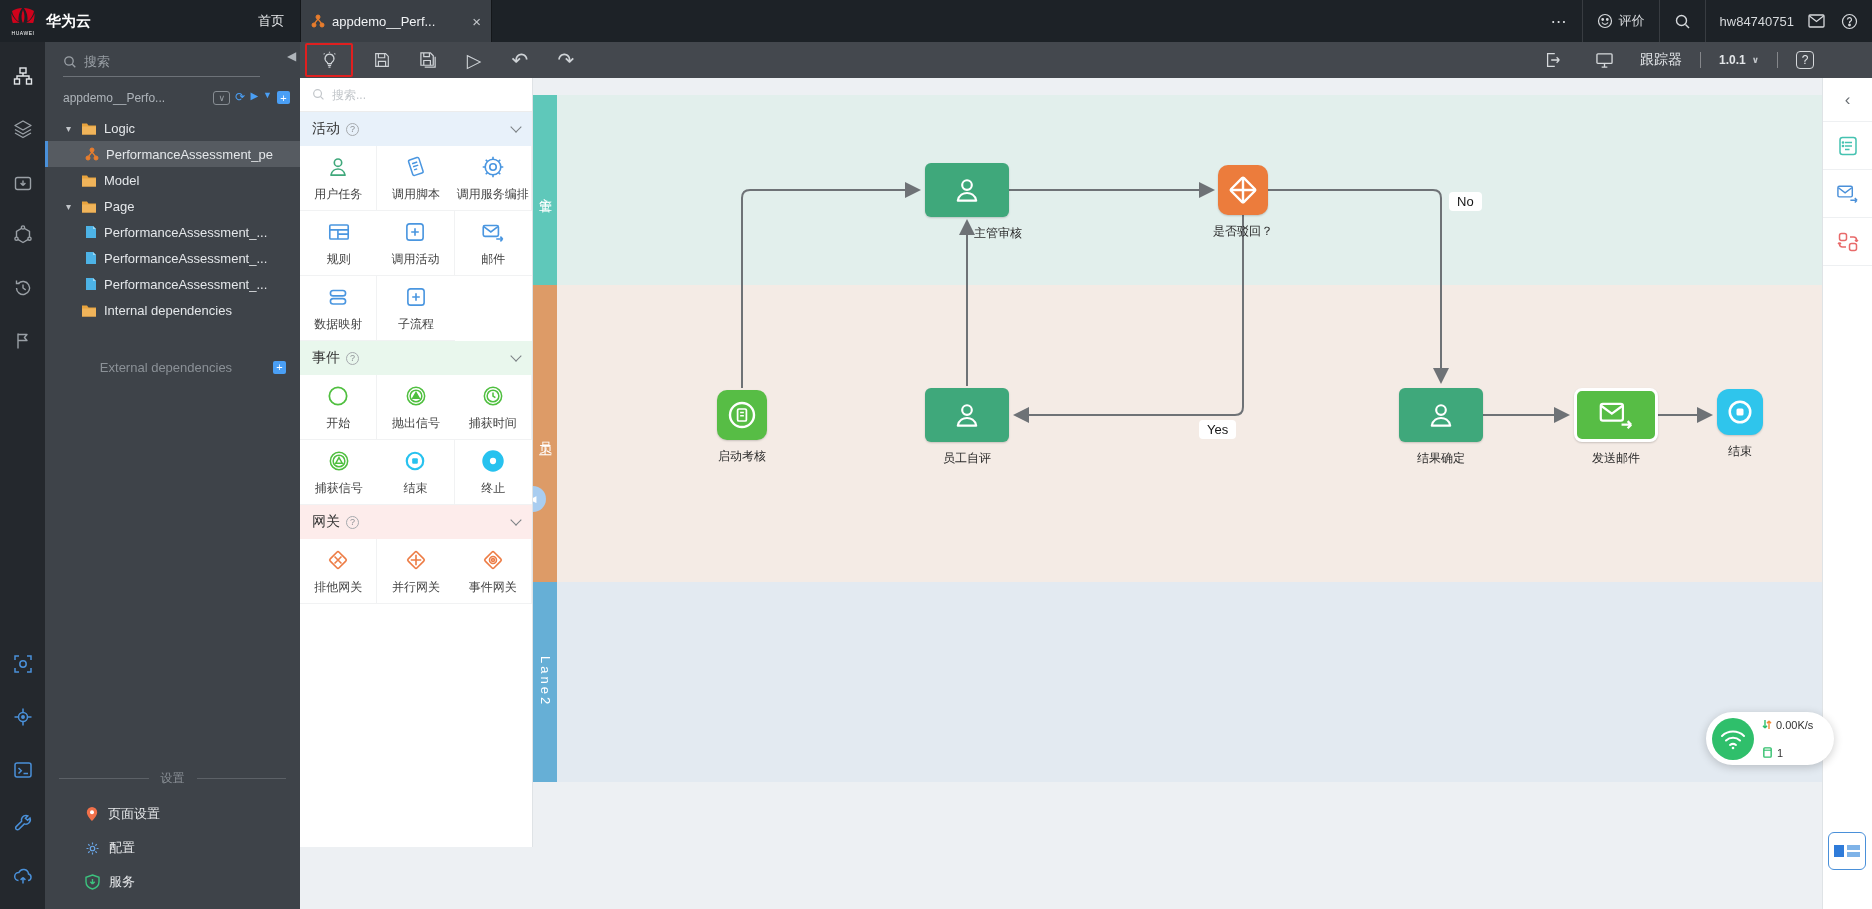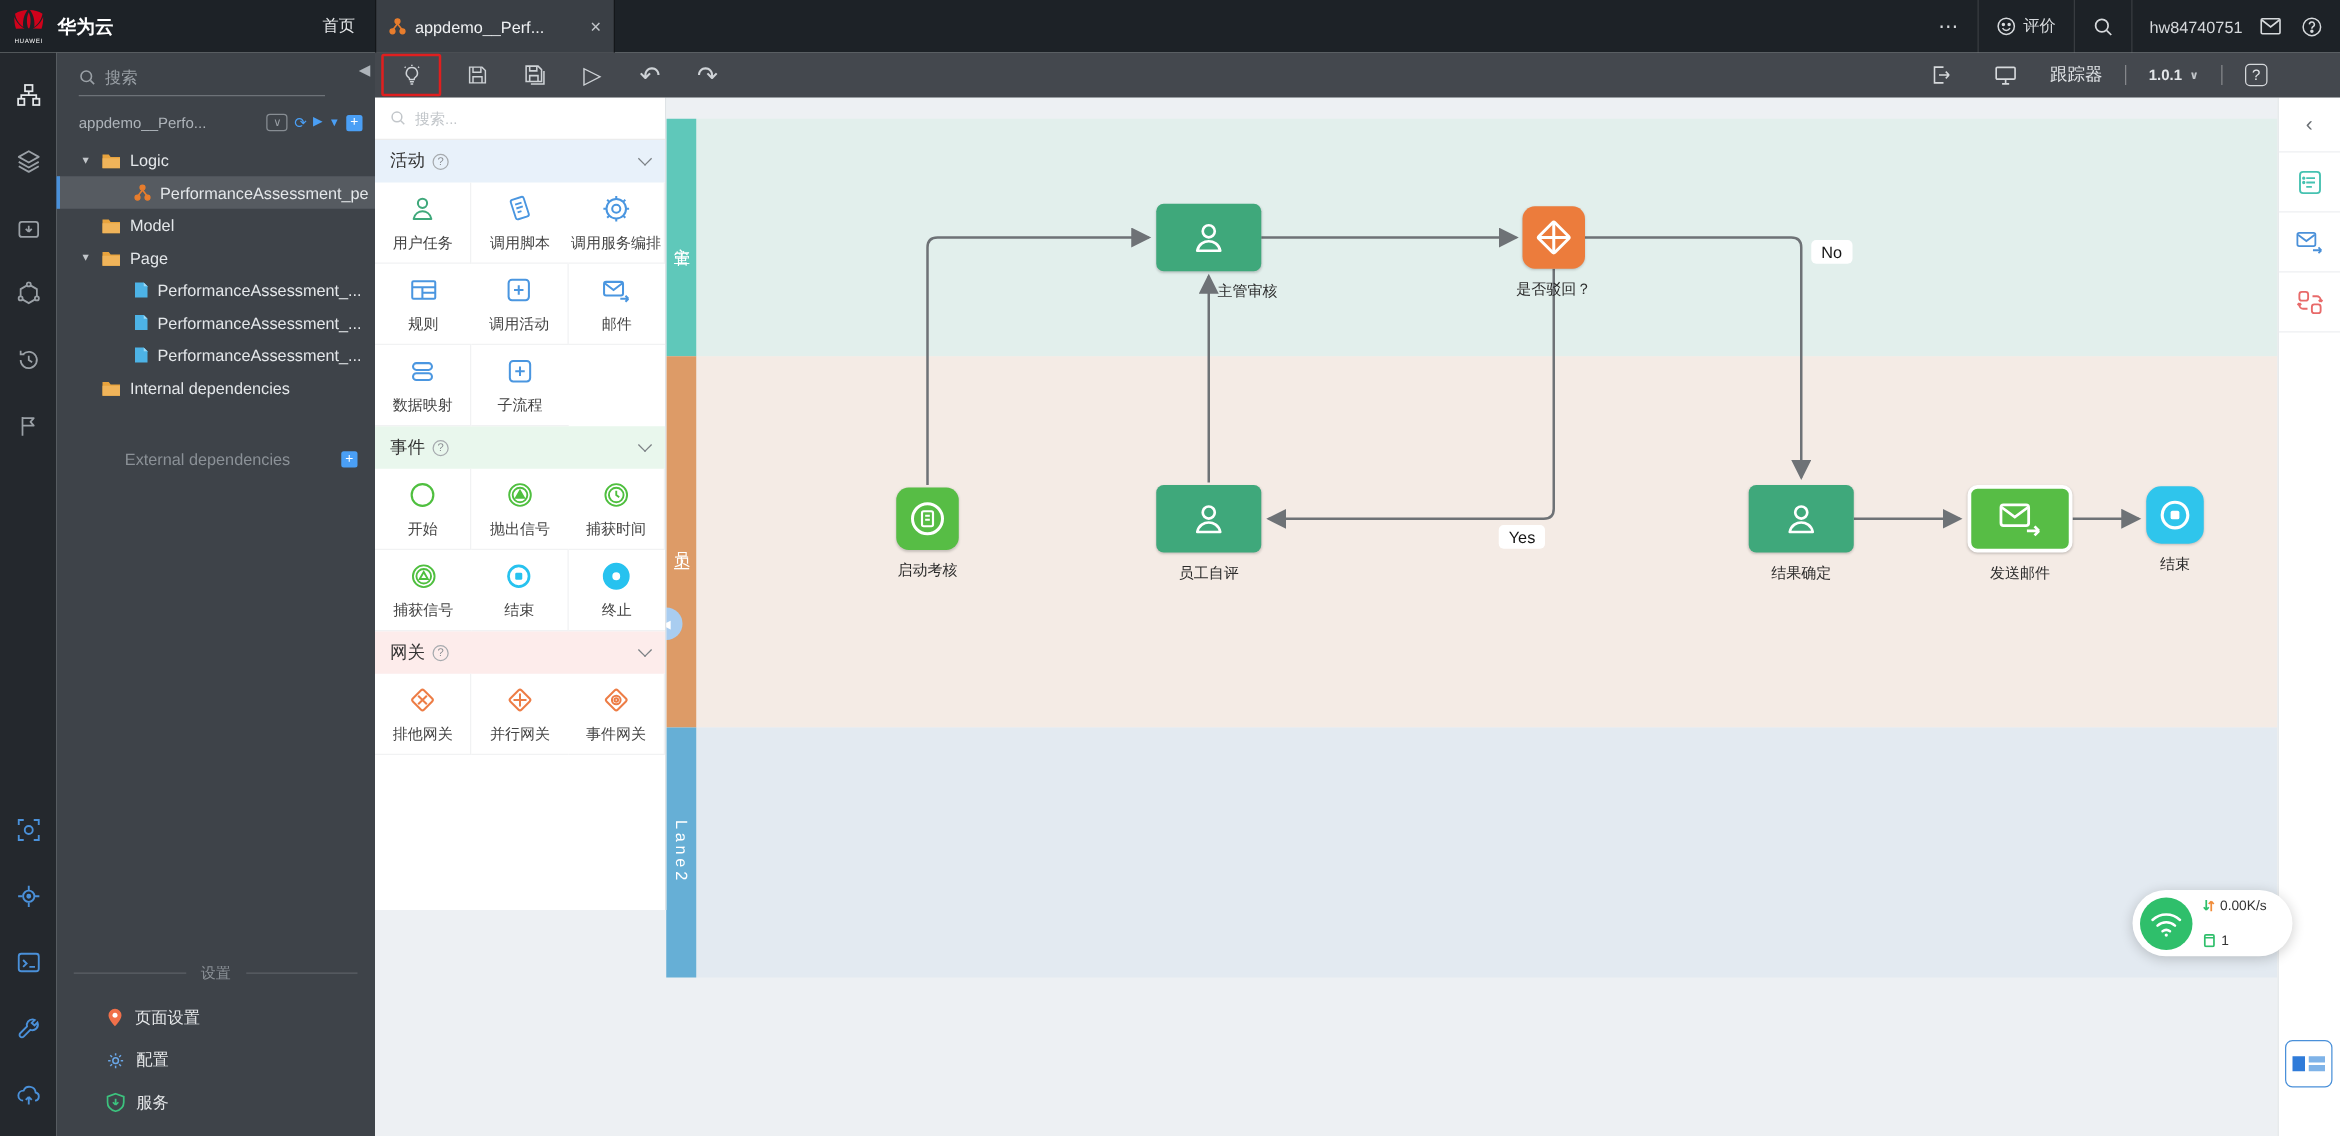--- a/index.html
+++ b/index.html
@@ -27,29 +27,29 @@
   .rail { position:absolute; left:0; top:42px; width:45px; height:867px; background:#24282d; display:flex; flex-direction:column; align-items:center; padding-top:14px; z-index:20; }
   .rail-btn { width:45px; height:40px; display:flex; align-items:center; justify-content:center; color:#9aa0a6; cursor:pointer; margin-bottom:13px; }
   .rail-btn.blue { color:#4a90d9; }
   .rail-spacer { flex:1; }
 
   
   .explorer { position:absolute; left:45px; top:42px; width:255px; height:867px; background:#3e4349; color:#e4e7ea; z-index:10; display:flex; flex-direction:column; }
   .exp-search { display:flex; align-items:center; gap:7px; margin:12px 40px 0 18px; border-bottom:1px solid #6d7278; padding-bottom:7px; }
   .exp-search input { background:transparent; border:none; outline:none; color:#d2d5d9; font-size:13px; width:130px; font-family:inherit; }
   .exp-search input::placeholder { color:#9aa0a6; }
-  .proj-row { display:flex; align-items:center; margin:14px 10px 8px 18px; gap:5px; }
+  .proj-row { display:flex; align-items:flex-start; margin:14px 10px 8px 18px; gap:5px; }
   .proj-name { color:#aeb4ba; font-size:12px; flex:1; white-space:nowrap; overflow:hidden; }
   .mini-box { width:17px; height:14px; border:1px solid #878d93; border-radius:3px; color:#9aa0a6; font-size:9px; display:flex; align-items:center; justify-content:center; cursor:pointer; }
   .mini-blue { color:#4a9ff5; font-size:12px; cursor:pointer; line-height:1; }
   .mini-plus { width:13px; height:13px; background:#4a9ff5; border-radius:2px; color:#fff; font-size:11px; display:flex; align-items:center; justify-content:center; cursor:pointer; }
   .tree { margin-top:2px; }
   .tree-row { height:26px; display:flex; align-items:center; gap:7px; font-size:13px; color:#e4e7ea; cursor:pointer; white-space:nowrap; overflow:hidden; }
   .tree-row .tw { width:11px; font-size:10px; color:#c2c6ca; text-align:center; flex:none; }
-  .pl1 { padding-left:18px; } .pl1b { padding-left:36px; } .pl2 { padding-left:62px; }
+  .pl1 { padding-left:18px; } .pl1b { padding-left:36px; } .pl2 { padding-left:40px; }
   .tree-row.selected { background:#565b61; box-shadow:inset 3px 0 0 #4a90d9; }
   .ext-row { margin-top:32px; display:flex; align-items:center; padding:0 14px 0 14px; color:#8b9197; font-size:13px; height:24px; }
   .ext-row .lbl { flex:1;text-align:center; }
   .settings-div { display:flex; align-items:center; color:#8a9096; font-size:12px; margin:0 14px 10px 14px; }
   .settings-div::before,.settings-div::after { content:""; flex:1; height:1px; background:#5c6167; }
   .settings-div span { margin:0 12px; }
   .set-row { height:34px; display:flex; align-items:center; gap:9px; padding-left:40px; font-size:13px; color:#e6e8ea; cursor:pointer; }
   .exp-bottom { margin-top:auto; padding-bottom:10px; }
 
   
@@ -59,21 +59,21 @@
   .tb-btn { width:34px; height:30px; display:flex; align-items:center; justify-content:center; color:#cfd3d7; cursor:pointer; font-size:18px; }
   .hl-box { border:2px solid #e01f1f; border-radius:2px; width:48px; height:34px; display:flex; align-items:center; justify-content:center; }
   .tb-right { margin-left:auto; display:flex; align-items:center; gap:18px; padding-right:58px; color:#e3e6e9; }
   .tb-right .txt { font-size:14px; cursor:pointer; }
   .tb-sep { width:1px; height:16px; background:rgba(255,255,255,.35); }
   .ver { font-size:12px; font-weight:bold; display:flex; align-items:center; gap:6px; cursor:pointer; }
   .ver .vchev { font-size:9px; color:#c2c6ca; }
   .help-box { width:18px; height:18px; border:1.5px solid #d6d9dc; border-radius:4px; font-size:12px; display:flex; align-items:center; justify-content:center; cursor:pointer; }
 
   
-  .palette { position:absolute; left:300px; top:78px; width:233px; height:650px; background:#fff; border-right:1px solid #dfe3e6; z-index:10; overflow:hidden; }
+  .palette { position:absolute; left:300px; top:78px; width:233px; height:769px; background:#fff; border-right:1px solid #dfe3e6; z-index:10; overflow:hidden; }
   .pal-search { display:flex; align-items:center; gap:7px; height:34px; padding:0 12px; border-bottom:1px solid #ececec; color:#b8bcc0; }
   .pal-search input { border:none; outline:none; font-size:12px; color:#555; width:170px; font-family:inherit; }
   .pal-search input::placeholder { color:#c2c6ca; }
   .sec-head { height:34px; display:flex; align-items:center; padding:0 12px; font-size:14px; color:#333; cursor:pointer; }
   .sec-head.act { background:#e8f1fa; } .sec-head.evt { background:#e9f7ed; } .sec-head.gw { background:#fdeceb; }
   .qmark { width:13px; height:13px; border:1px solid #a6aaae; border-radius:50%; font-size:9px; color:#8c9094; display:inline-flex; align-items:center; justify-content:center; margin-left:6px; }
   .sec-chev { margin-left:auto; width:8px; height:8px; border-right:1.5px solid #7b8085; border-bottom:1.5px solid #7b8085; transform:rotate(45deg); margin-top:-4px; }
   .grid { display:grid; grid-template-columns:1fr 1fr 1fr; }
   .cell { height:65px; border-bottom:1px solid #f1f2f3; display:flex; flex-direction:column; align-items:center; justify-content:center; gap:6px; cursor:grab; }
   .cell:nth-child(odd) { border-right:1px solid #f1f2f3; }

